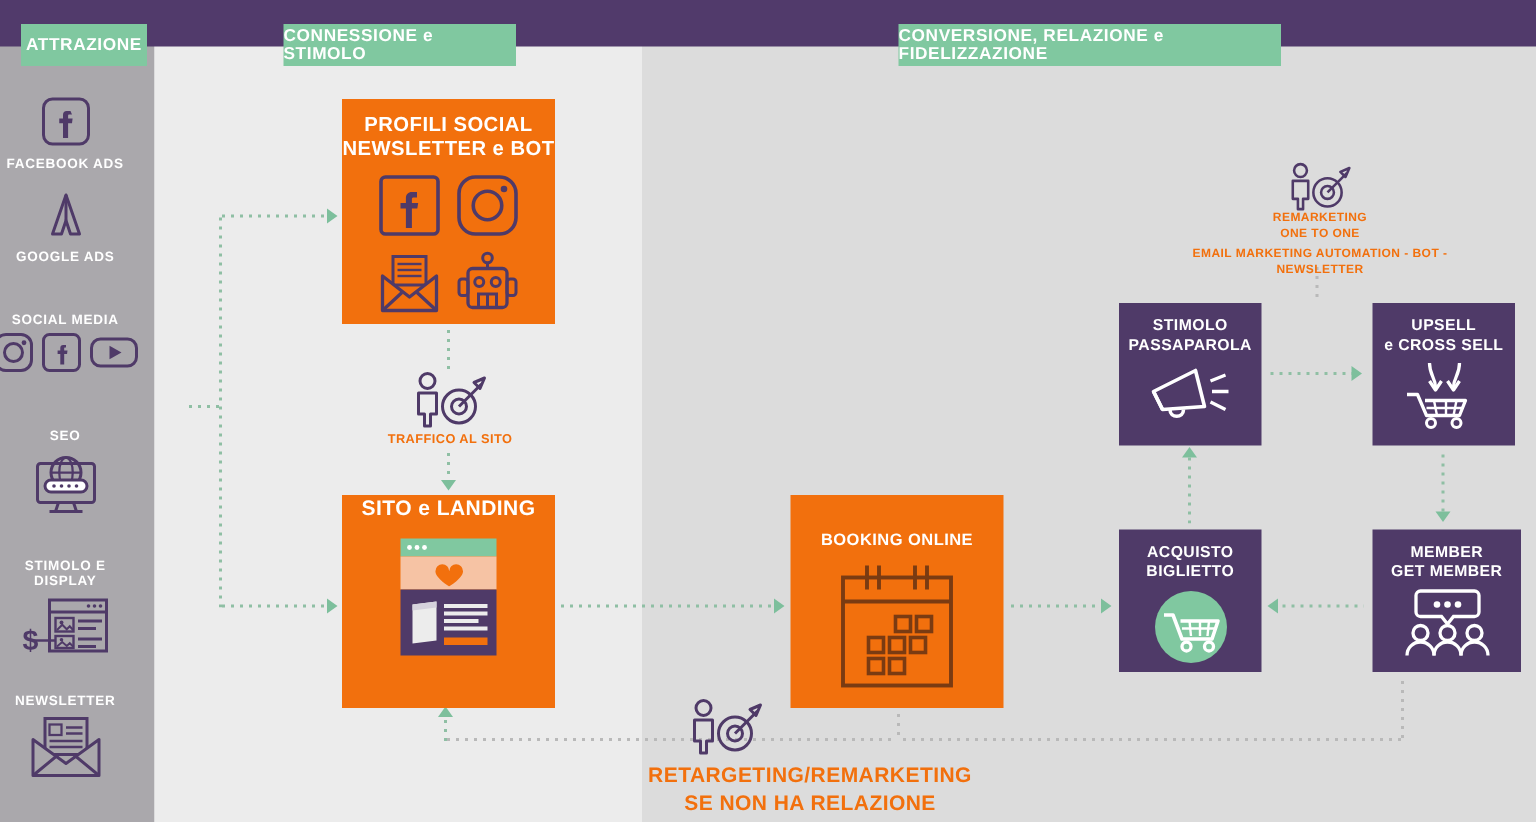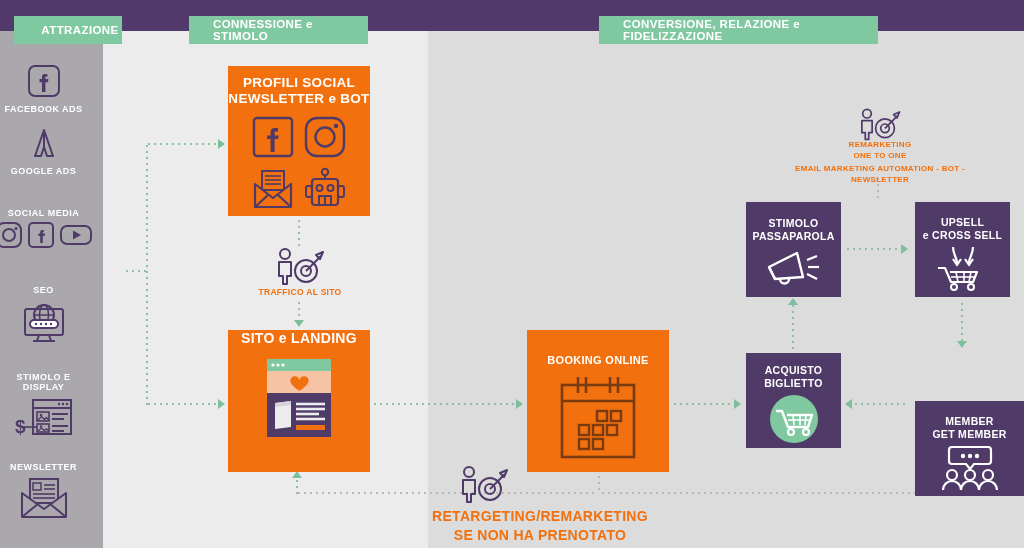--- a/index.html
+++ b/index.html
@@ -8,48 +8,48 @@
 
   
   .band{position:absolute;top:0;bottom:0;}
   #band-sidebar{left:0;width:103px;background:#aaa8ac;}
   #band-mid{left:103px;width:325px;background:#ececec;}
   #band-right{left:428px;right:0;background:#dcdcdc;}
   #topbar{position:absolute;left:0;top:0;width:1024px;height:31px;background:#513a6b;}
 
   
   .chip{position:absolute;background:#80c8a0;color:#fff;font-weight:bold;
-        display:flex;align-items:center;justify-content:center;letter-spacing:.4px;padding-left:24px;}
+        display:flex;align-items:center;justify-content:center;letter-spacing:.4px;}
   #chip-1{left:14px;top:16px;width:84px;height:28px;font-size:11.5px;}
   #chip-2{left:189px;top:16px;width:155px;height:28px;font-size:11.5px;}
   #chip-3{left:599px;top:16px;width:255px;height:28px;font-size:11.5px;}
 
   
   .side-item{position:absolute;left:0;width:87px;text-align:center;}
   .side-label{color:#fff;font-size:9px;font-weight:bold;letter-spacing:.5px;}
   .side-icons{display:flex;justify-content:center;align-items:center;gap:4px;margin-top:3px;}
   .side-icon-only{margin-bottom:3px;}
 
   
   .card{position:absolute;display:flex;flex-direction:column;align-items:center;}
   .card-title{color:#fff;font-weight:bold;text-align:center;line-height:1.22;letter-spacing:.3px;}
   .orange{background:#f2700d;}
-  .purple{background:#4f3a68;justify-content:center;}
+  .purple{background:#4f3a68;}
 
   #card-social{left:228px;top:66px;width:142px;height:150px;}
   #card-social .card-title{font-size:13.5px;margin-top:9px;}
   #card-sito{left:228px;top:330px;width:142px;height:142px;}
   #card-sito .card-title{font-size:14px;}
   #card-booking{left:527px;top:330px;width:142px;height:142px;}
   #card-booking .card-title{font-size:11px;margin-top:24px;}
 
   #card-stimolo{left:746px;top:202px;width:95px;height:95px;}
   #card-upsell{left:915px;top:202px;width:95px;height:95px;}
   #card-acquisto{left:746px;top:353px;width:95px;height:95px;}
-  #card-member{left:915px;top:353px;width:109px;height:95px;margin-top:48px;}
+  #card-member{left:915px;top:353px;width:99px;height:95px;}
   .purple .card-title{font-size:10.5px;margin-top:9px;}
 
   .icon-grid{display:grid;grid-template-columns:1fr 1fr;gap:2px;margin-top:4px;}
 
   
   .flabel{position:absolute;color:#f2700d;font-weight:bold;text-align:center;
           letter-spacing:.3px;line-height:1.35;}
   #lbl-traffico{left:240px;top:287px;width:120px;font-size:8.5px;}
   #lbl-remk{left:790px;top:140px;width:180px;font-size:8px;}
   #lbl-remk2{left:770px;top:164px;width:220px;font-size:8px;}
@@ -437,16 +437,16 @@
       <circle cx="14" cy="8" r="5" fill="none" stroke="#4f3a68" stroke-width="2"></circle>
       <path d="M8 16 h12 v14 h-4 v8 h-4 v-8 h-4 z" fill="none" stroke="#4f3a68" stroke-width="2" stroke-linejoin="round"></path>
       <circle cx="35" cy="25" r="11" fill="none" stroke="#4f3a68" stroke-width="2"></circle>
       <circle cx="35" cy="25" r="5" fill="none" stroke="#4f3a68" stroke-width="2"></circle>
       <line x1="35" y1="25" x2="50" y2="10" stroke="#4f3a68" stroke-width="2"></line>
       <path d="M45 9 l7 -3 l-3 7 z" fill="none" stroke="#4f3a68" stroke-width="2" stroke-linejoin="round"></path>
     </svg>
   </div>
   <div class="flabel" id="lbl-retarget">
     <span>RETARGETING/REMARKETING</span><br>
-    <span>SE NON HA PRENOTATO</span>
+    <span>SE NON HA RELAZIONE</span>
   </div>
 
 </div>
 
 </body></html>

